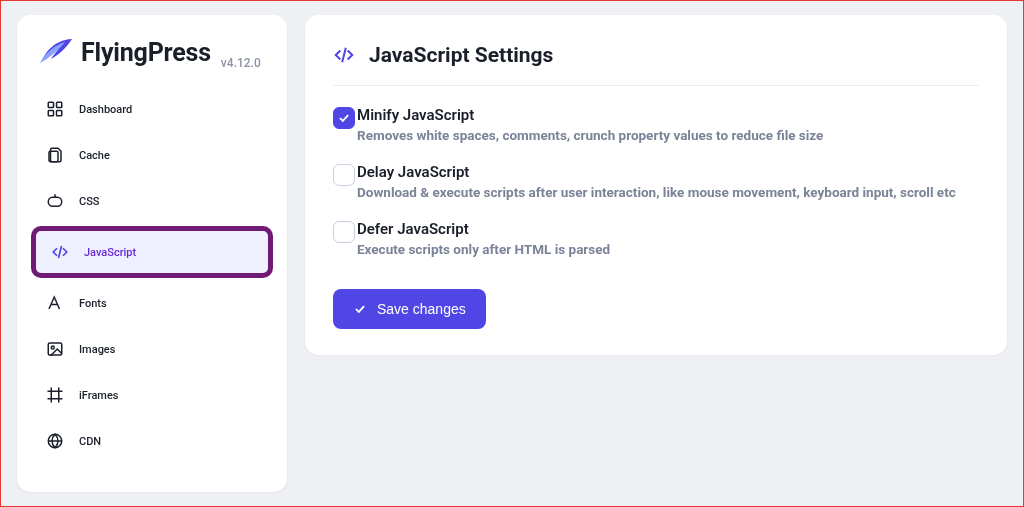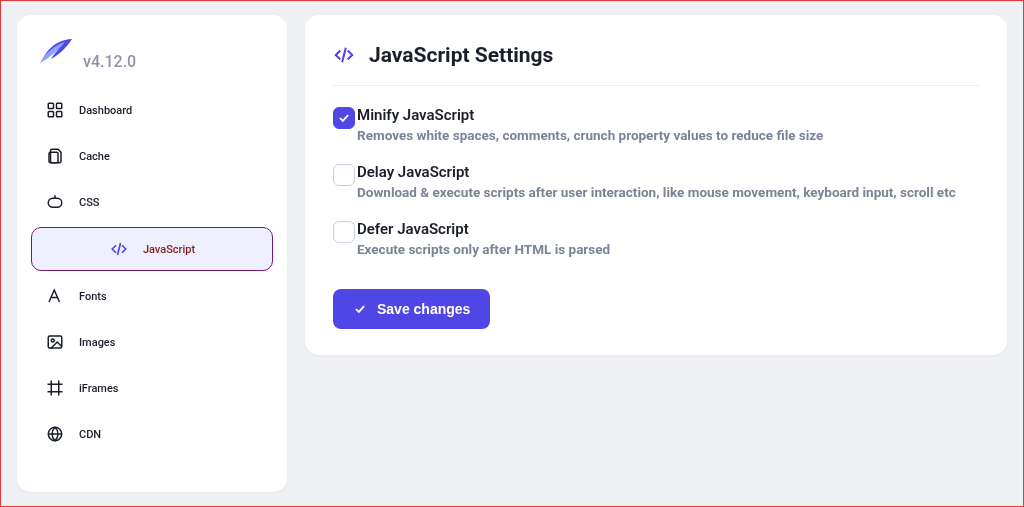--- a/index.html
+++ b/index.html
@@ -35,42 +35,41 @@
     align-items:center;
     gap:8px;
   }
   .brand-name {
     font-size: 25px;
     font-weight: 700;
     color: #1b1f2a;
     letter-spacing: -0.2px;
   }
   .brand-version {
-    font-size: 16px;
+    font-size: 12px;
     color: #8b93a7;
     font-weight: 500;
   }
   .nav { display: flex; flex-direction: column; gap: 4px; }
   .nav-item {
     display:flex;
     align-items:center;
     gap:14px;
     padding: 12px 14px;
     border-radius: 10px;
     font-size: 11px;
     color: #1b1f2a;
     font-weight: 500;
     cursor: pointer;
   }
   .nav-item .icon { width:20px; display:flex; justify-content:center; color:#1b1f2a; }
   .nav-item.active {
     background: #eef0ff;
-    color: #7f1d1d;
-    border: 1px solid #701a75;
-    justify-content: center;
+    color: #6d28d9;
+    border: 5px solid #701a75;
   }
   .nav-item.active .icon { color:#4f46e5; }
   .main {
     flex: 1;
     background: #fff;
     border-radius: 14px;
     padding: 28px 28px;
     box-shadow: 0 1px 3px rgba(0,0,0,0.04);
     height: 340px;
   }
@@ -111,39 +110,40 @@
   .opt-title { font-size:15px; font-weight:600; color:#1b1f2a; }
   .opt-desc { font-size:13.5px; color:#7a8397; margin-top:3px;font-weight:bold; }
   .save-btn {
     margin-top: 22px;
     background:#4f46e5;
     color:#fff;
     border:none;
     border-radius:8px;
     padding: 12px 20px;
     font-size:14px;
-    font-weight:700;
+    font-weight:400;
     display:inline-flex;
     align-items:center;
     gap:10px;
     cursor:pointer;
   }
   svg { display:block; }
 </style>
 </head>
 <body>
 
 <div class="wrap">
   <aside class="sidebar">
     <div class="brand">
       <span class="brand-logo">
         <svg width="36" height="30" viewBox="0 0 36 30">
           <path d="M5 24 C12 6 28 2 35 2 C30 10 22 18 14 22 C19 14 25 8 32 5 C24 10 14 18 5 24 Z" fill="#4f46e5"></path>
           <path d="M3 26 C8 16 18 8 28 5 C22 12 14 20 3 26 Z" fill="#8aa3ff"></path>
         </svg>
+        <span class="brand-name">FlyingPress</span>
       </span>
       <span class="brand-version">v4.12.0</span>
     </div>
 
     <nav class="nav">
       <div class="nav-item">
         <span class="icon">
           <svg width="18" height="18" viewBox="0 0 24 24" fill="none" stroke="currentColor" stroke-width="2">
               <rect x="3" y="3" width="7" height="7" rx="1"></rect>
               <rect x="14" y="3" width="7" height="7" rx="1"></rect>

